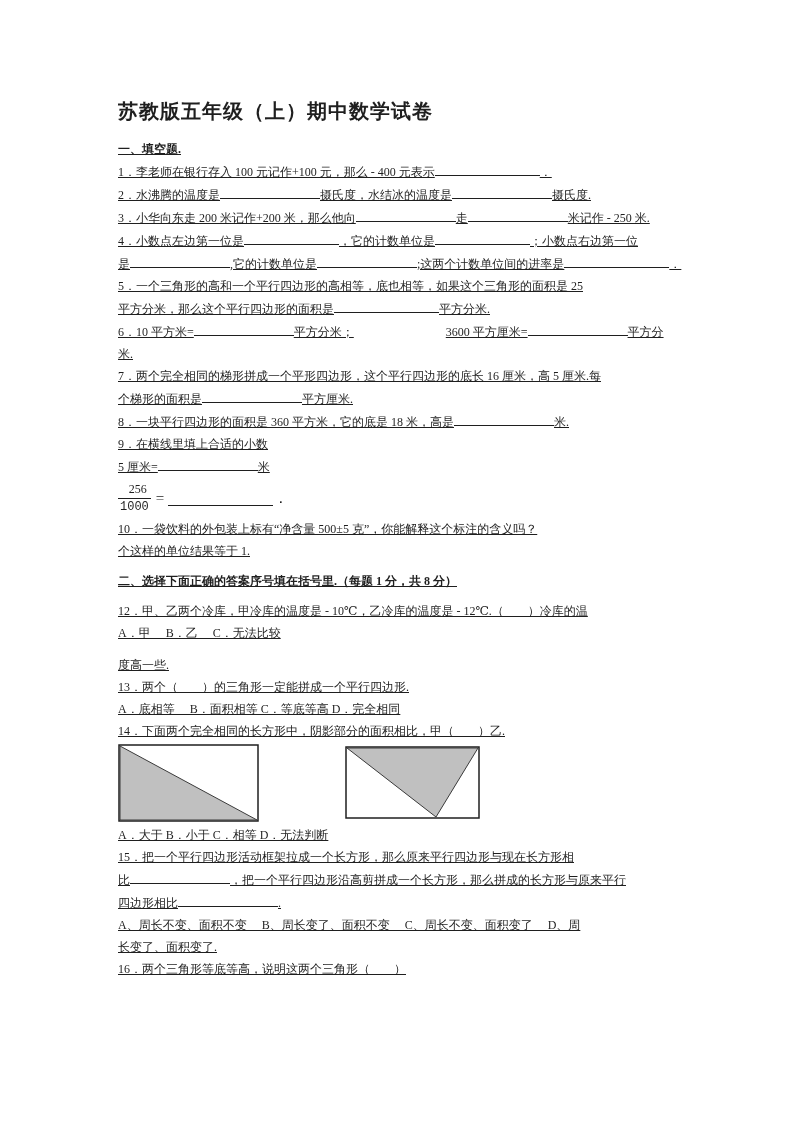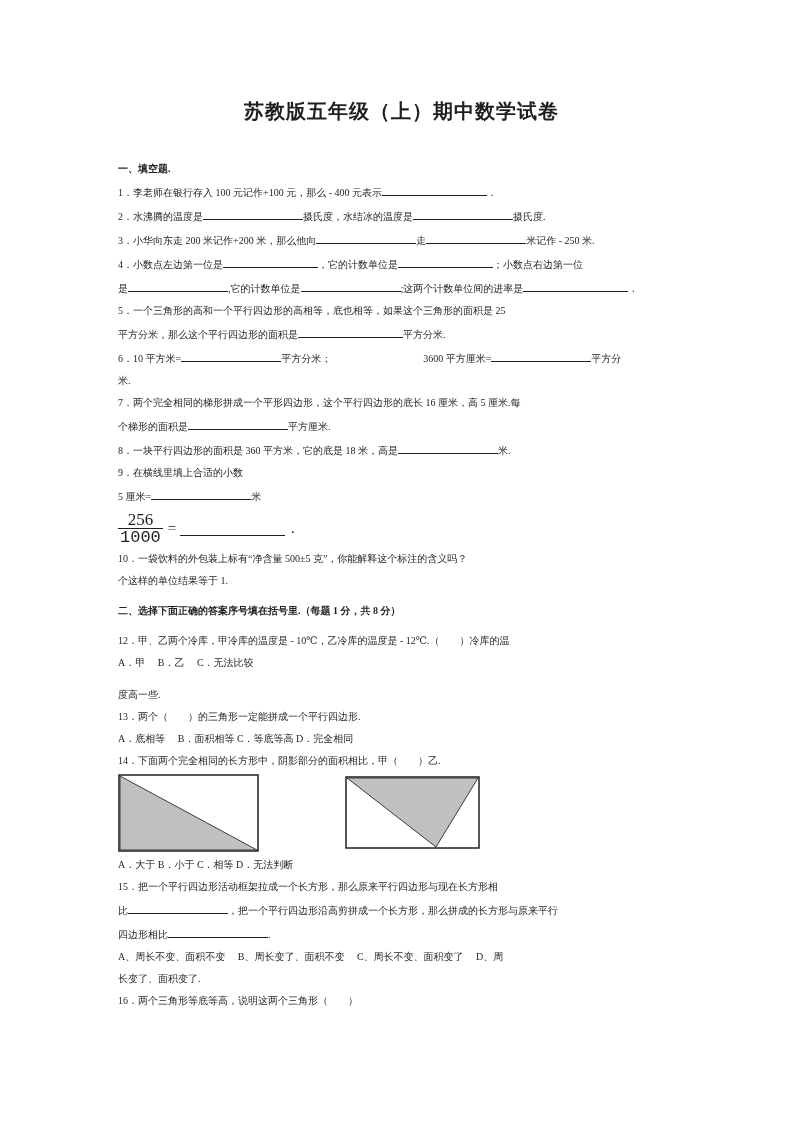--- a/index.html
+++ b/index.html
@@ -7,31 +7,32 @@
     position:relative;
     width:793px; height:1122px;
     box-sizing:border-box;
     padding:96px 108px 0 118px;
     background:#ffffff;
     font-family:"Liberation Serif","DejaVu Serif",serif;
     color:#1f1f1f;
     overflow:hidden;
   }
   .title {
-    text-align:center;
+    text-align:left;
     font-size:20px; font-weight:bold;
     line-height:30px;
     letter-spacing:1px;
-    margin-bottom:32px;
+    margin-bottom:12px;
     white-space:nowrap;
   }
   .line {
-    font-size:10px;
+    font-size:12px;
     line-height:22px;
     white-space:nowrap;
+    text-decoration:underline;
   }
   .bold { font-weight:bold; }
   .mt6 { }
   .mt8 { margin-top:8px; }
   .mt10 { margin-top:10px; }
   .blank {
     display:inline-block;
     height:15px;
     border-bottom:1px solid #1f1f1f;
     vertical-align:baseline;
@@ -44,24 +45,24 @@
   
   .frac-line {
     height:40px;
     display:flex;
     align-items:center;
     font-size:15px;
     white-space:nowrap;
   }
   .frac {
     display:inline-block;
-    text-align:center;
+    text-align:right;
     margin-right:5px;
     line-height:17px;
-    font-size:17px;
+    font-size:12px;
   }
   .frac .num { display:block; border-bottom:1px solid #1f1f1f; padding:0 4px; }
   .frac .den { display:block; padding:0 2px;font-family:Liberation Mono, monospace; }
   .frac-eq { margin-right:4px; }
   
   .figs {
     position:relative;
     height:80px;
     margin-top:2px;
   }

